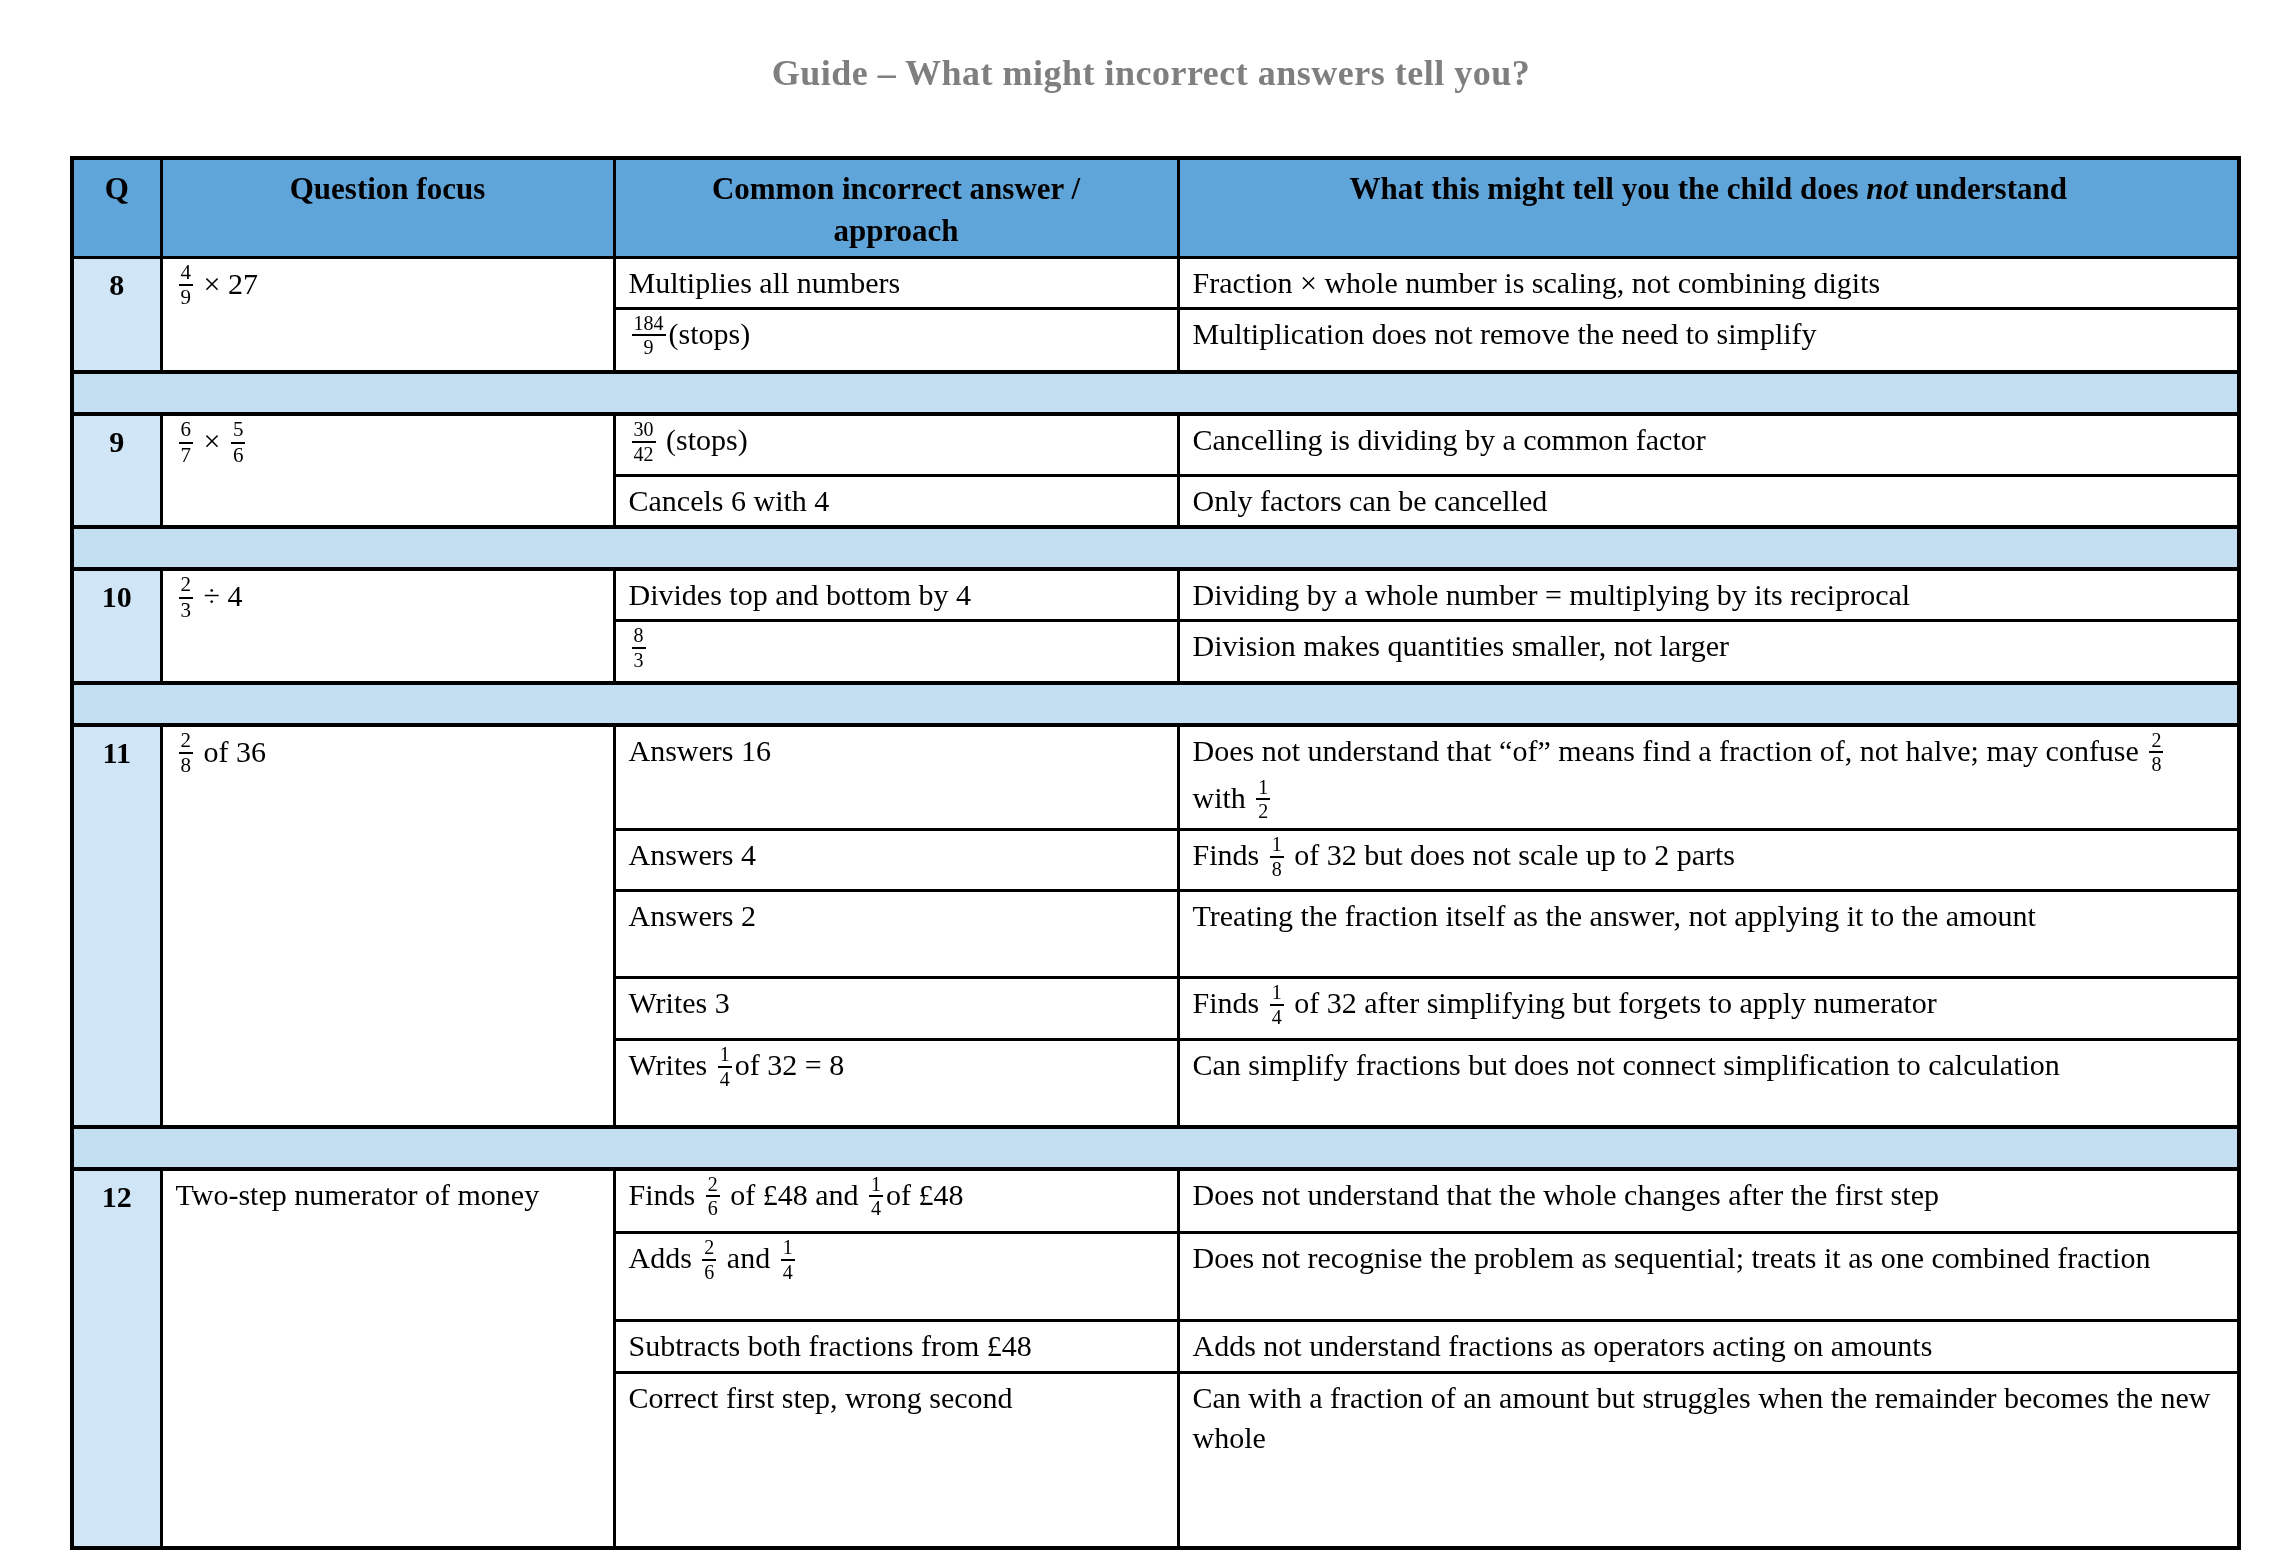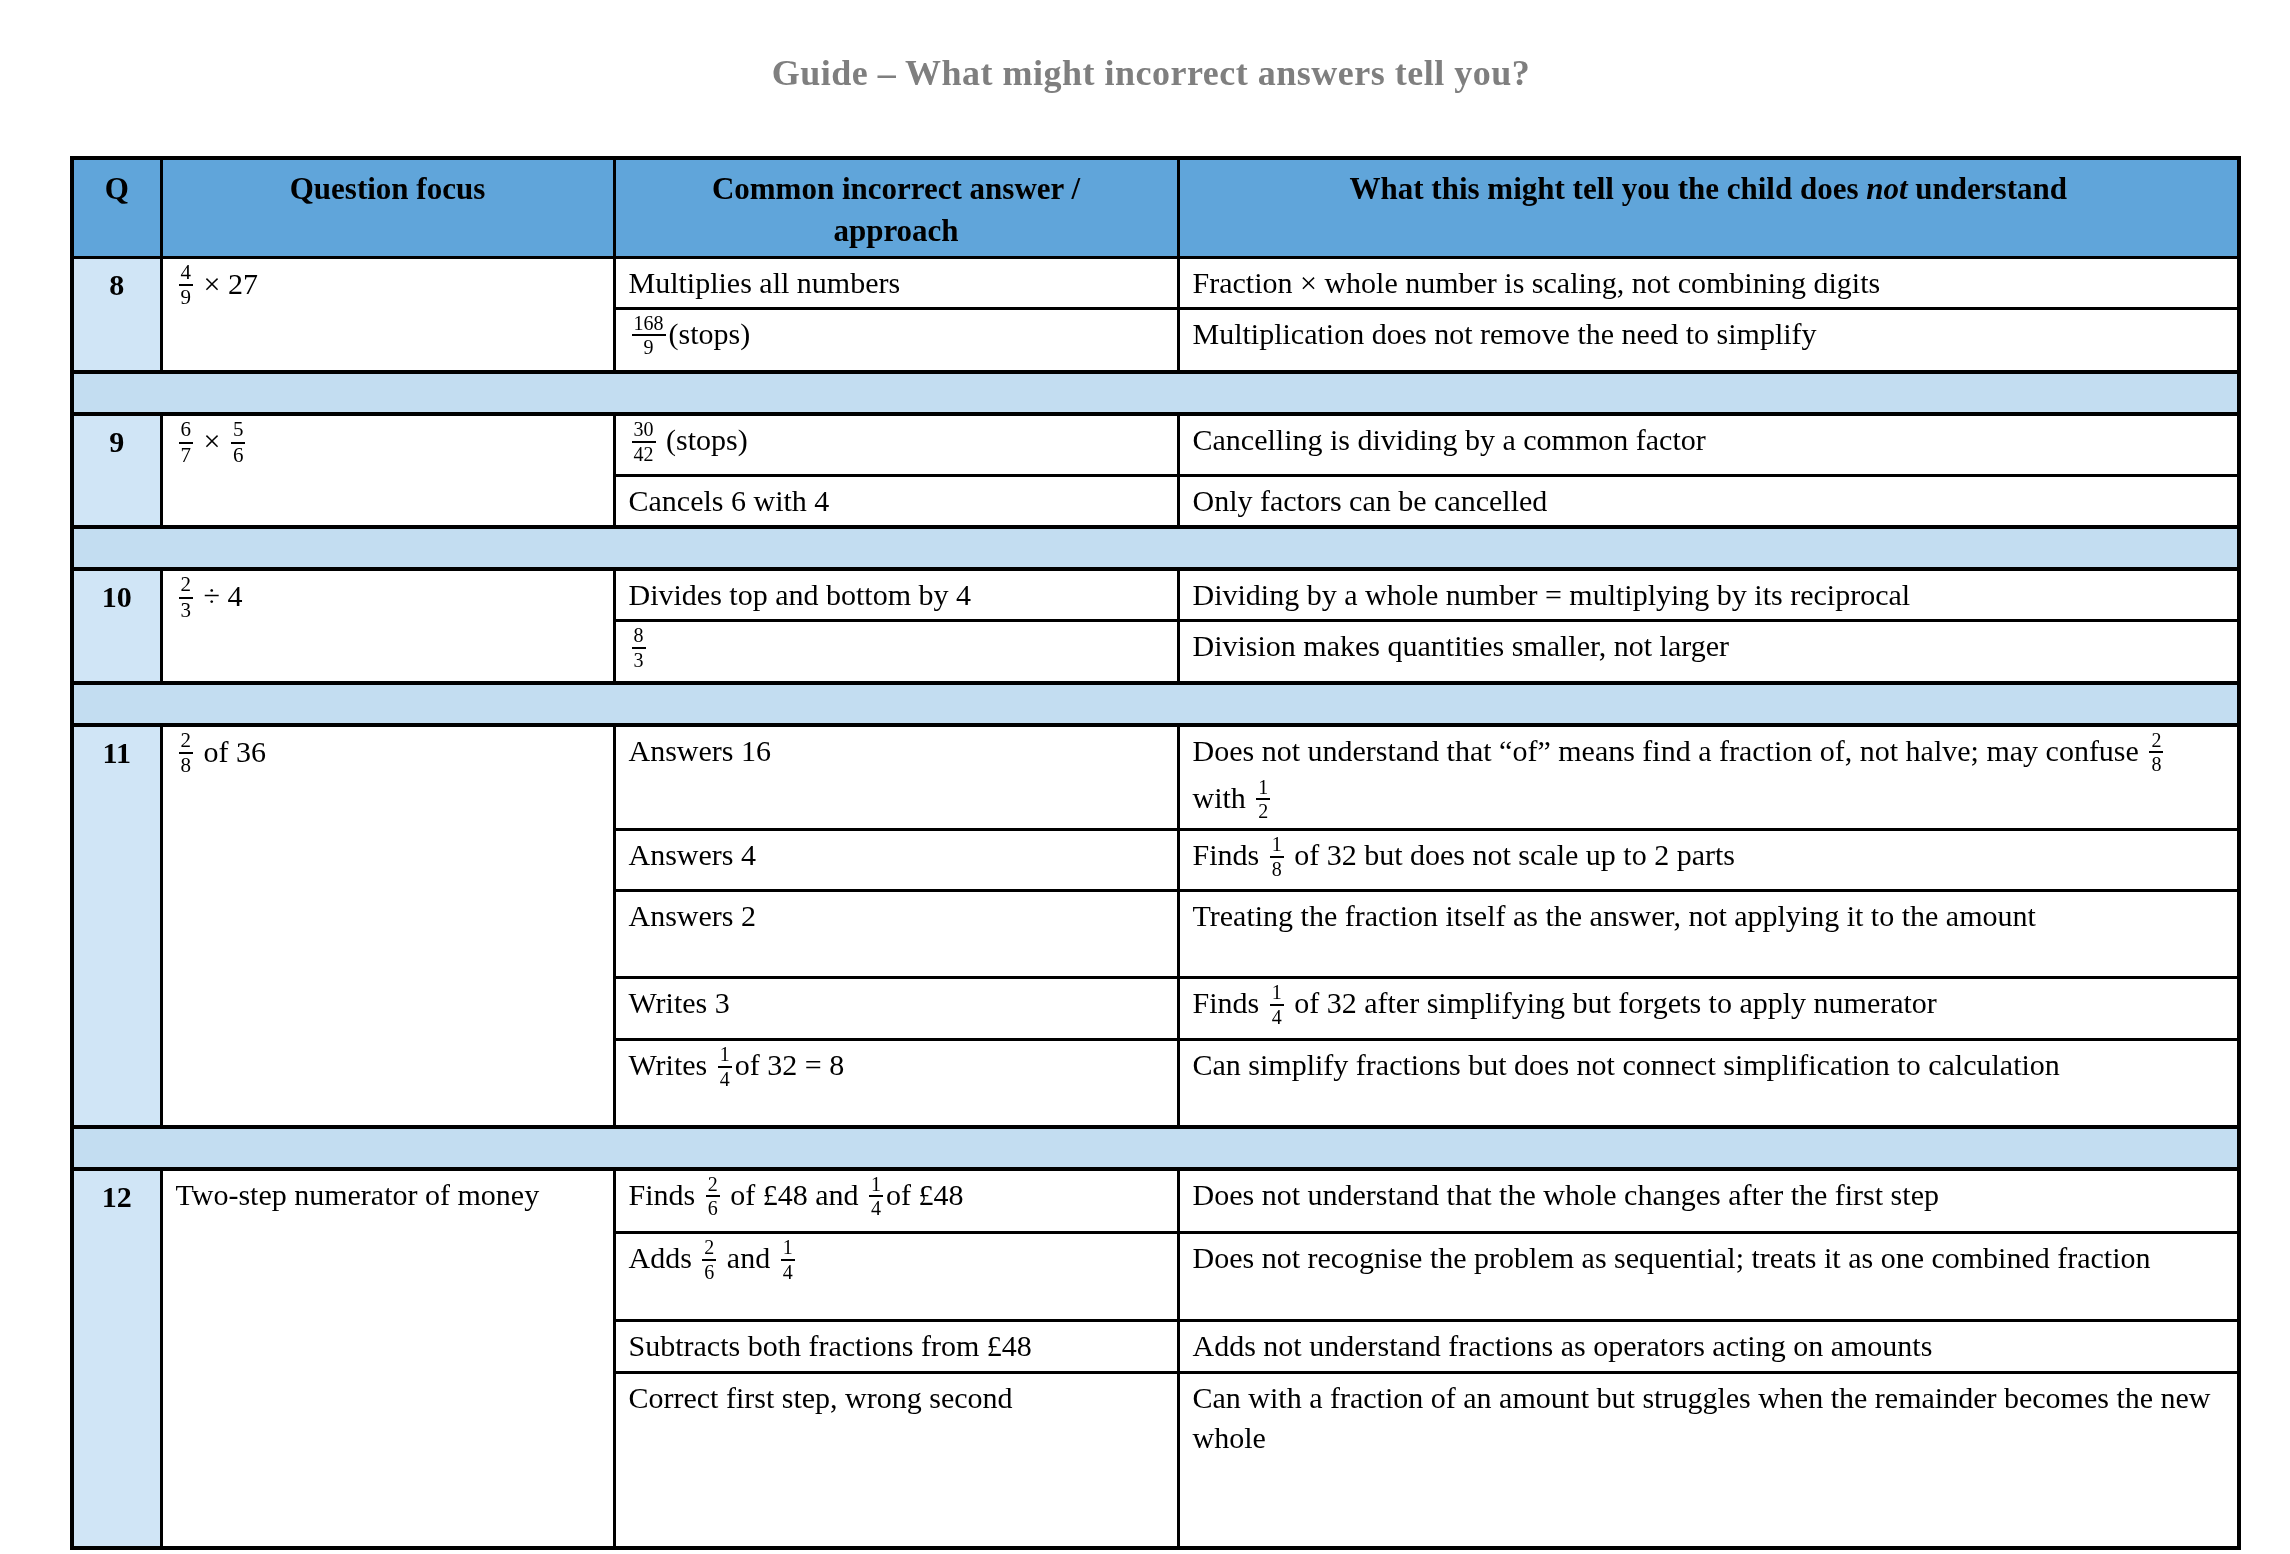--- a/index.html
+++ b/index.html
@@ -106,21 +106,21 @@
         <td class="qcell" rowspan="2">8</td>
         <td class="focus" rowspan="2"><span class="frac">
               <span class="fn">4</span>
               <span class="fd">9</span>
             </span><span> × 27</span></td>
         <td class="ans">Multiplies all numbers</td>
         <td class="tell">Fraction × whole number is scaling, not combining digits</td>
       </tr>
       <tr class="rh64">
         <td class="ans"><span class="frac">
-              <span class="fn">168</span>
+              <span class="fn">184</span>
               <span class="fd">9</span>
             </span><span>(stops)</span></td>
         <td class="tell">Multiplication does not remove the need to simplify</td>
       </tr>
 
       <tr class="sep">
           <td colspan="4"></td>
         </tr>
 
       <tr class="rh61">

